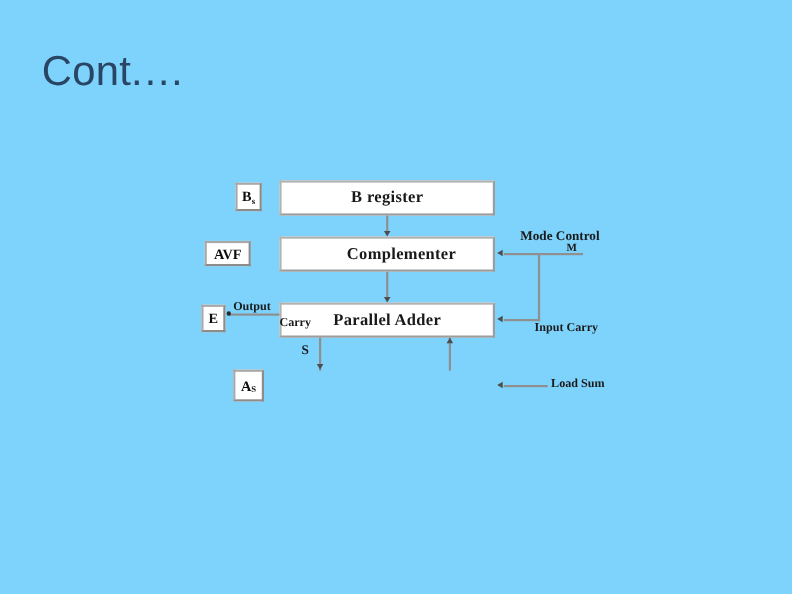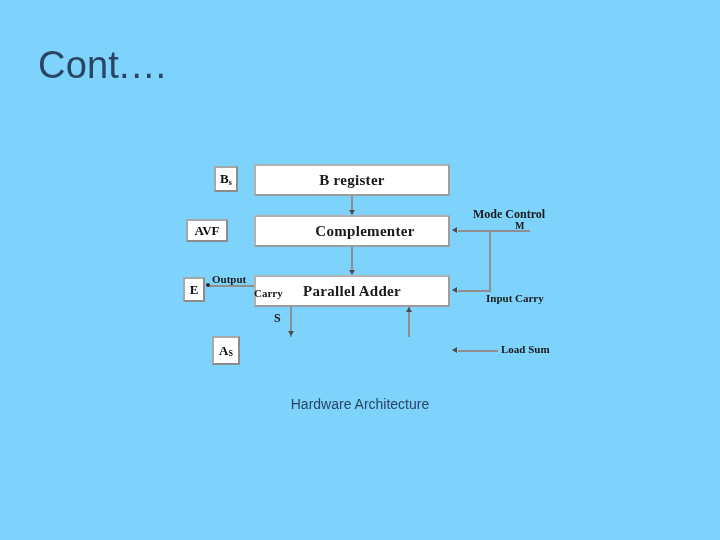--- a/index.html
+++ b/index.html
@@ -222,16 +222,15 @@
 
     <div class="anno" style="left:473px; top:208px; font-size:12px;">Mode Control</div>
     <div class="anno small" style="left:515px; top:221px;">M</div>
 
     <div class="anno" style="left:474px; top:293px;margin-left:12px;">Input Carry</div>
 
     <div class="anno" style="left:501px; top:344px;">Load Sum</div>
 
     <div class="anno italic-s" style="left:274px; top:312px;">S</div>
 
-    <div id="figure-caption">Hardware Architecture</div>
 
   </div>
 </div>
 
 </body></html>

